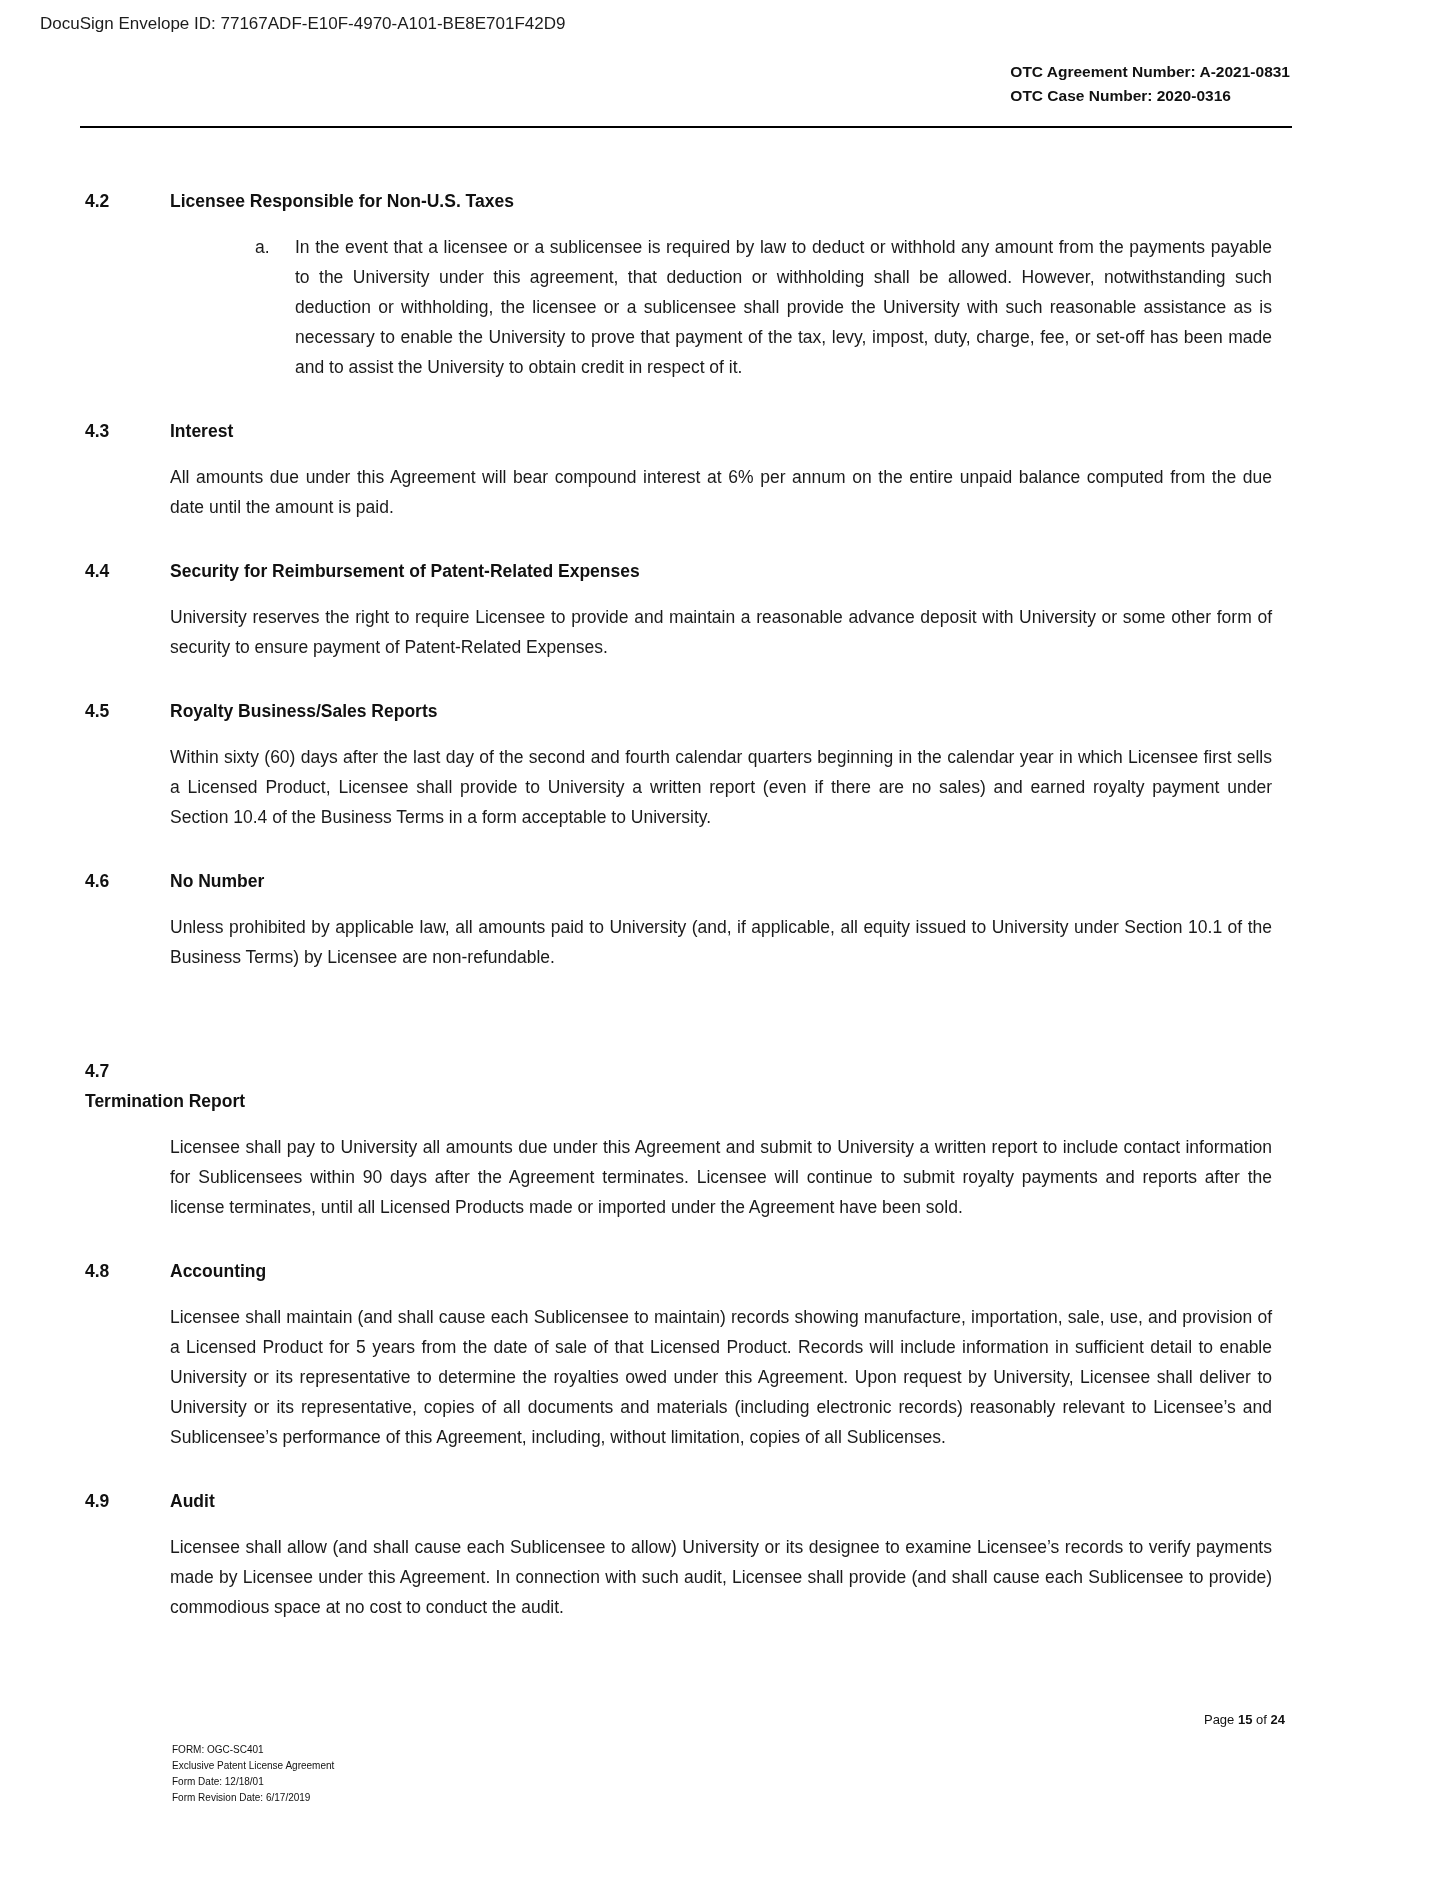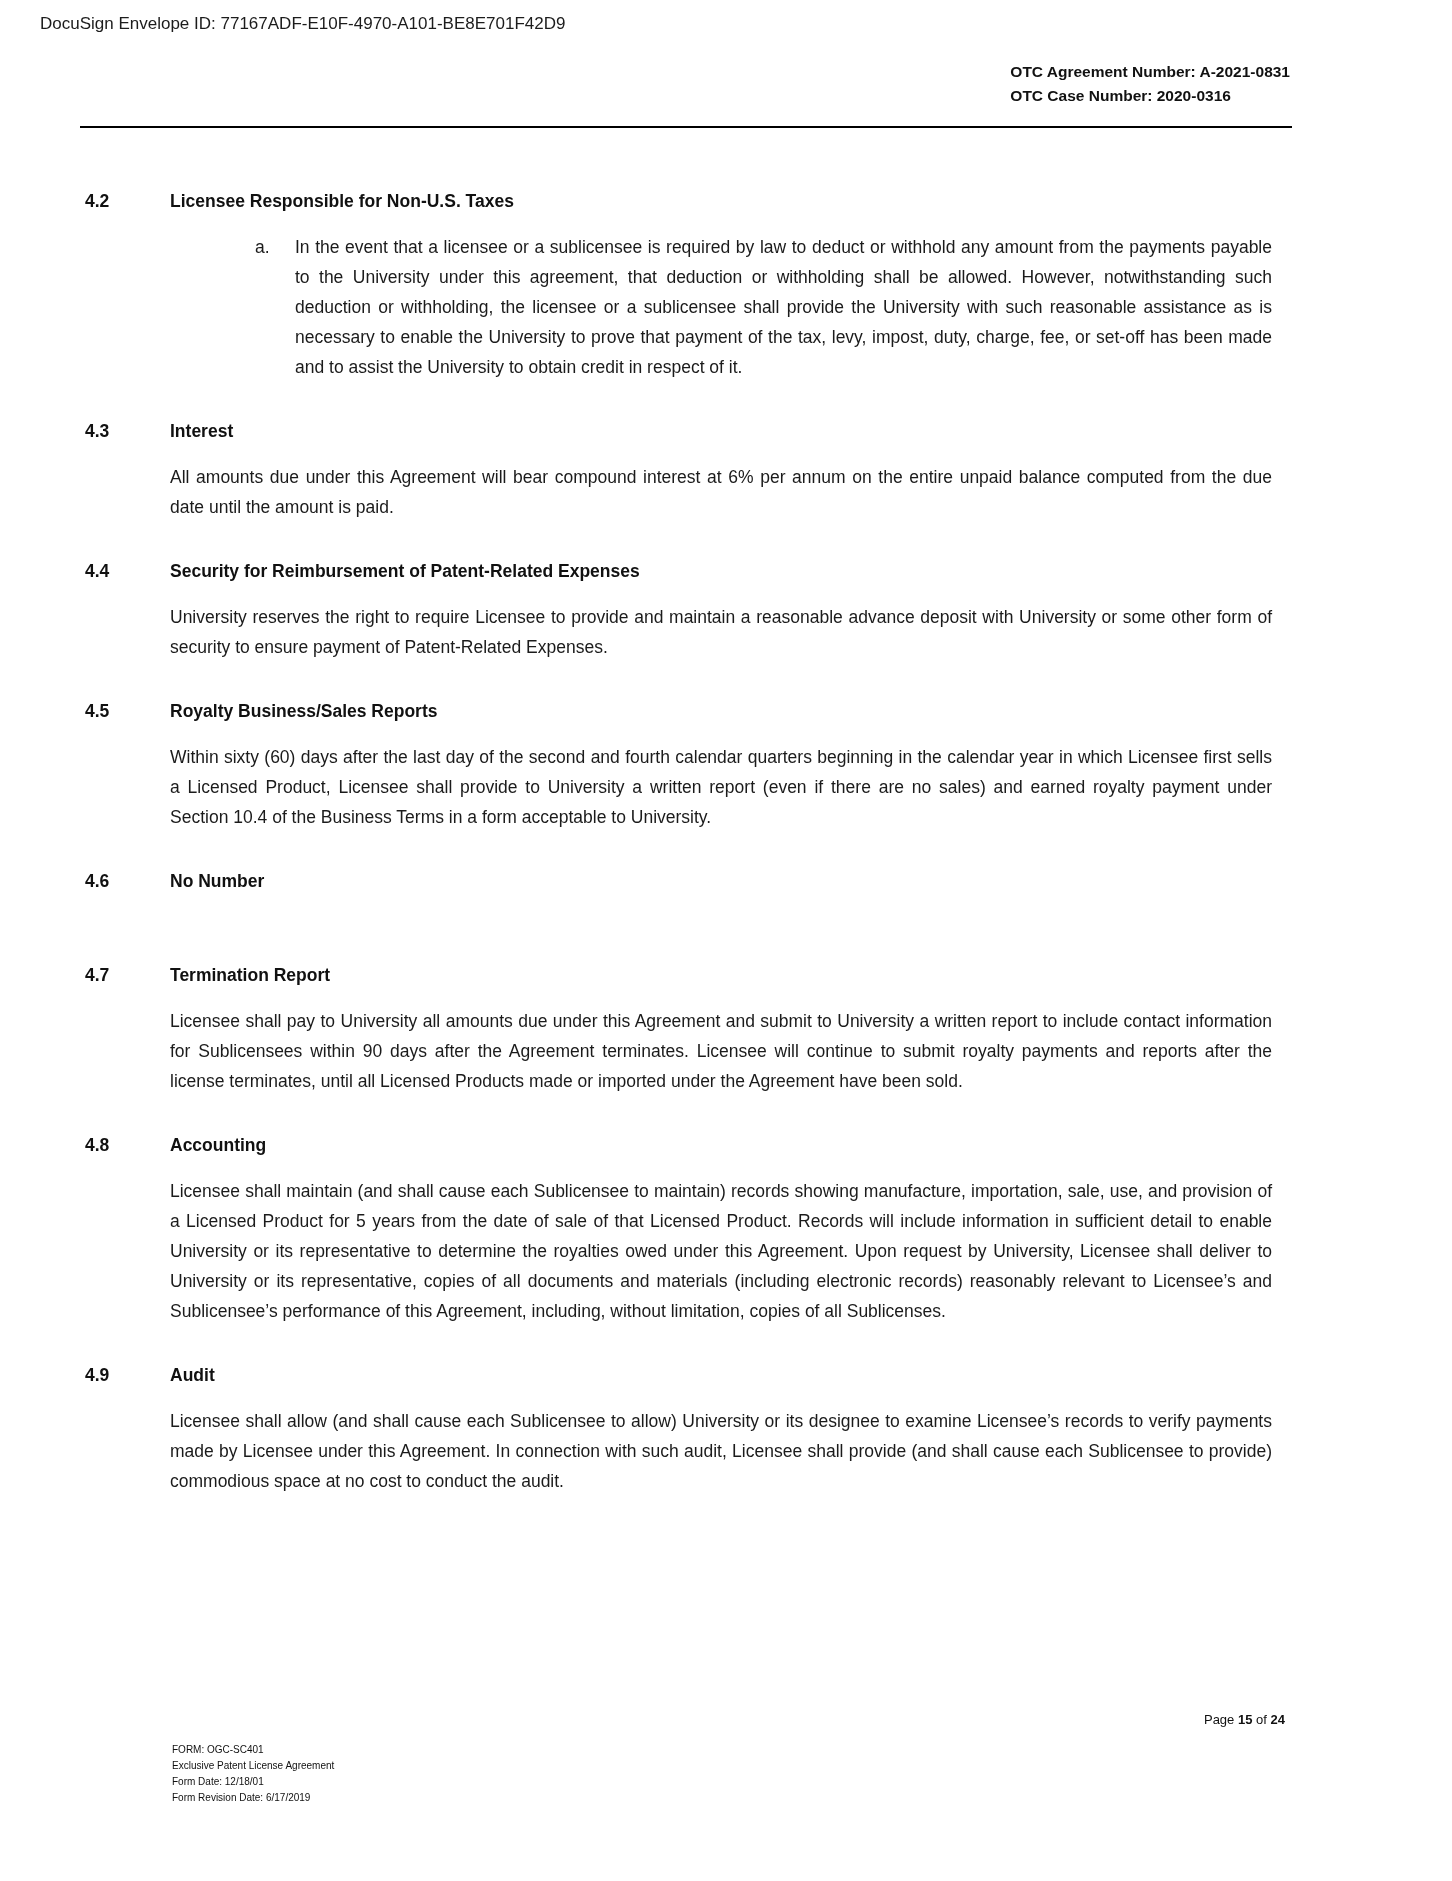--- a/index.html
+++ b/index.html
@@ -51,21 +51,21 @@
     width: 1187px;
     font-size: 17.5px;
     line-height: 30px;
   }
   .sec-head {
     display: flex;
     font-weight: bold;
     margin-top: 34px;
     color: #111;
   }
-  .sec-head.extra-gap { margin-top: 64px; }
+  .sec-head.extra-gap { margin-top: 84px; flex-direction: column; }
   .sec-num { width: 85px; flex: none; }
   .sec-title { flex: 1; }
   .sec-body {
     margin: 16px 0 0 85px;
     text-align: justify;
   }
   .list-item {
     display: flex;
     margin: 16px 0 0 170px;
   }
@@ -142,20 +142,21 @@
         <span class="sec-title">Royalty Business/Sales Reports</span>
       </div>
       <p class="sec-body">Within sixty (60) days after the last day of the second and fourth calendar quarters beginning in the calendar year in which Licensee first sells a Licensed Product, Licensee shall provide to University a written report (even if there are no sales) and earned royalty payment under Section 10.4 of the Business Terms in a form acceptable to University.</p>
     </div>
 
     <div class="section">
       <div class="sec-head">
         <span class="sec-num">4.6</span>
         <span class="sec-title">No Number</span>
       </div>
+      <p class="sec-body">Unless prohibited by applicable law, all amounts paid to University (and, if applicable, all equity issued to University under Section 10.1 of the Business Terms) by Licensee are non-refundable.</p>
     </div>
 
     <div class="section">
       <div class="sec-head extra-gap">
         <span class="sec-num">4.7</span>
         <span class="sec-title">Termination Report</span>
       </div>
       <p class="sec-body">Licensee shall pay to University all amounts due under this Agreement and submit to University a written report to include contact information for Sublicensees within 90 days after the Agreement terminates.  Licensee will continue to submit royalty payments and reports after the license terminates, until all Licensed Products made or imported under the Agreement have been sold.</p>
     </div>
 

